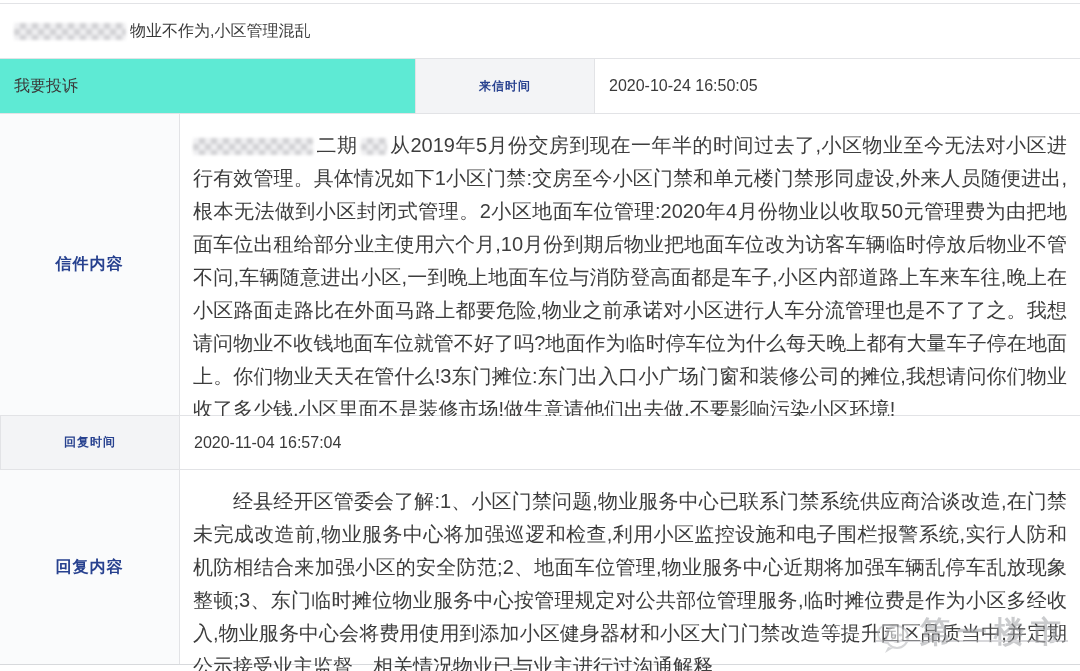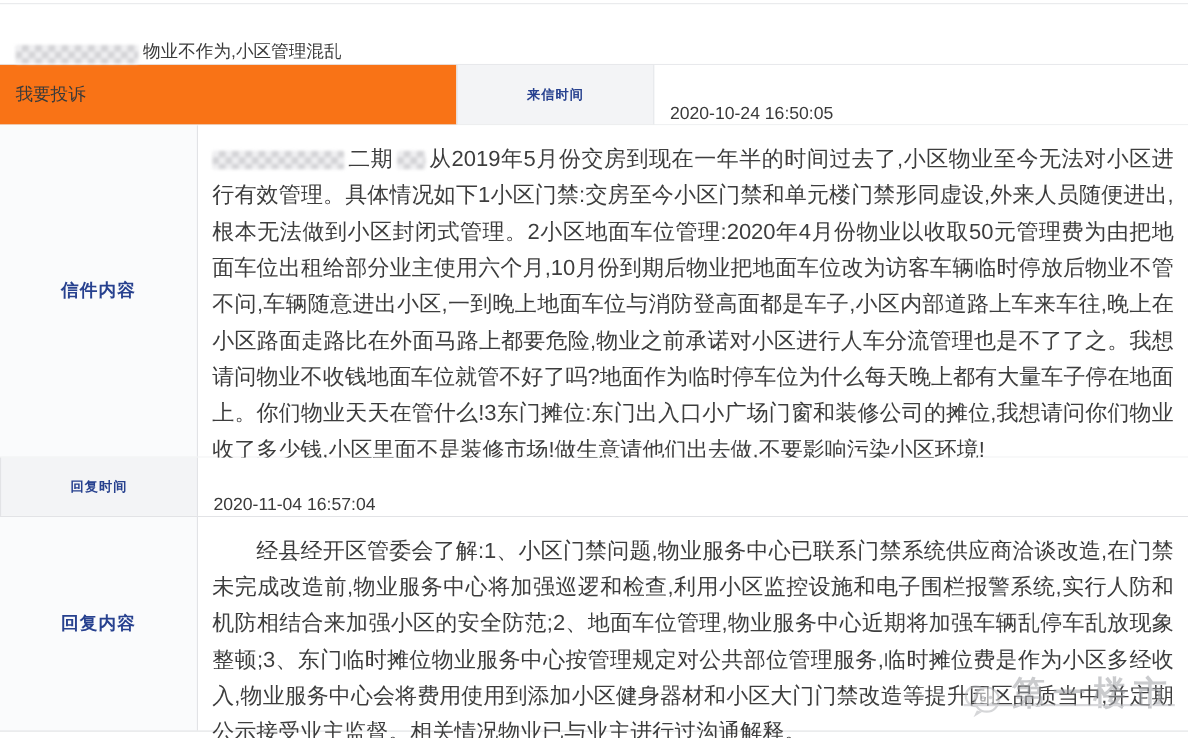--- a/index.html
+++ b/index.html
@@ -38,24 +38,24 @@
     flex:0 0 180px;width:180px;
     background:var(--midlabel-bg);
     border-left:1px solid var(--border);
     border-right:1px solid var(--border);
     justify-content:center;
     color:var(--label-blue);
     font-weight:bold;font-size:12px;letter-spacing:1px;
   }
   .value-cell{
     flex:1;background:#fff;
-    padding:0 14px;font-size:16px;color:#3a3a3a;align-items:flex-end;
+    padding:0 14px;font-size:16px;color:#3a3a3a;
   }
   .value-cell-fixed{
-    flex:0 0 415px;width:415px;background:#f97316;
+    flex:0 0 415px;width:415px;background:#5eead4;
     padding:0 14px;font-size:16px;color:#3a3a3a;text-align:center;
   }
   .para-cell{
     flex:1;background:#fff;
     align-items:flex-start;
     padding:15px 13px 0 13px;
   }
   .para{
     font-size:20px;line-height:33px;color:#3d3d3d;
     text-align:justify;width:100%;

